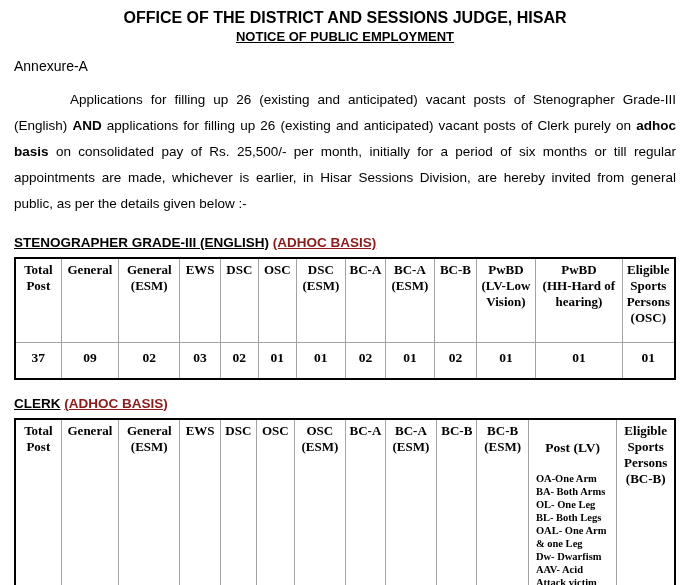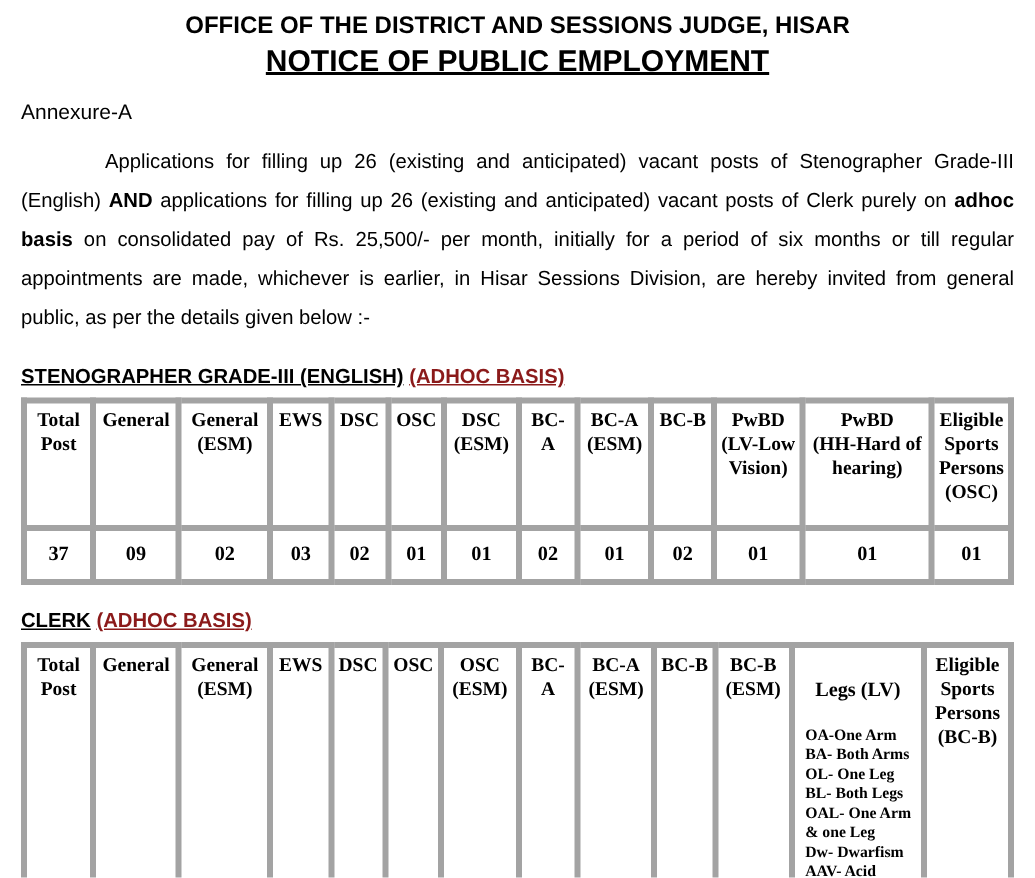--- a/index.html
+++ b/index.html
@@ -17,21 +17,21 @@
   .doc-title {
     margin: 0;
     text-align: center;
     font-size: 16px;
     font-weight: bold;
     line-height: 1.2;
   }
   .doc-subtitle {
     margin: 2px 0 0 0;
     text-align: center;
-    font-size: 20px;
+    font-size: 13px;
     font-weight: bold;
     text-decoration: underline;
     line-height: 1.2;
   }
   .annexure {
     font-size: 14px;
     margin: 13px 18px 0 0;
   }
   .intro {
     margin: 13px 0 18px 0;
@@ -55,21 +55,21 @@
   .clerk-heading { margin-top: 16px; }
 
   table.tbl {
     width: 100%;
     border-collapse: collapse;
     table-layout: fixed;
     border: 2px solid #000000;
     font-family: "Liberation Serif", serif;
   }
   .tbl th, .tbl td {
-    border: 4px solid #a3a3a3;
+    border: 1px solid #a3a3a3;
     text-align: center;
     vertical-align: top;
     font-weight: bold;
     white-space: pre-line;
     padding: 3px 2px 2px 2px;
   }
   .tbl th { font-size: 13px; line-height: 16px; }
   .tbl td { font-size: 13.5px; padding-top: 7px; }
 
   .tbl-steno tr.hdr-row  { height: 85px; }
@@ -197,21 +197,21 @@
       <th>OSC</th>
       <th>OSC
 (ESM)</th>
       <th>BC-A</th>
       <th>BC-A
 (ESM)</th>
       <th>BC-B</th>
       <th>BC-B
 (ESM)</th>
       <th>
-        <span class="pwbd-main">Legs (LV)</span>
+        <span class="pwbd-main">Post (LV)</span>
         <span class="pwbd-sub">OA-One Arm
 BA- Both Arms
 OL- One Leg
 BL- Both Legs
 OAL- One Arm
 &amp; one Leg
 Dw- Dwarfism
 AAV- Acid
 Attack victim</span>
       </th>

